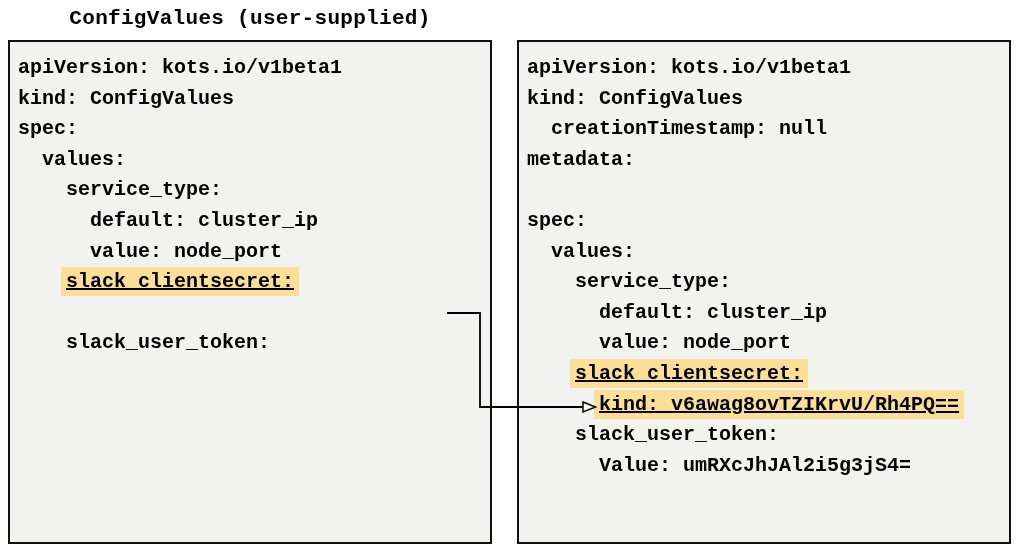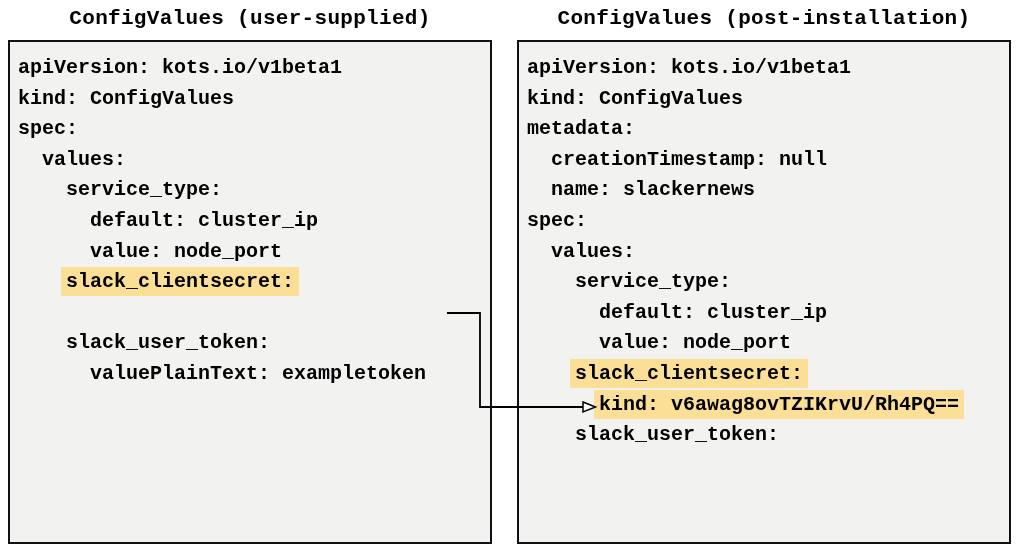--- a/index.html
+++ b/index.html
@@ -46,67 +46,68 @@
     white-space: pre;
     font-size: 20px;
     font-weight: bold;
     line-height: 30.6px;
     height: 30.6px;
   }
   .hl {
     background: var(--hl);
     padding: 3px 5px;
     margin-left: -5px;
+    text-decoration: underline;
   }
   .arrow-overlay {
     position: absolute;
     left: 0; top: 0;
     width: 1019px;
     height: 559px;
     pointer-events: none;
     z-index: 5;
   }
 </style>
 </head>
 <body>
 
 <div class="stage">
 
   <div class="panel-title left">ConfigValues (user-supplied)</div>
 
-  <div class="panel-title right">ConfigValues (post-installation)</div>
 
   <div class="panel left">
       <div class="line"><span></span><span>apiVersion: kots.io/v1beta1</span></div>
       <div class="line"><span></span><span>kind: ConfigValues</span></div>
       <div class="line"><span></span><span>spec:</span></div>
       <div class="line"><span>  </span><span>values:</span></div>
       <div class="line"><span>    </span><span>service_type:</span></div>
       <div class="line"><span>      </span><span>default: cluster_ip</span></div>
       <div class="line"><span>      </span><span>value: node_port</span></div>
       <div class="line"><span>    </span><span class="hl">slack_clientsecret:</span></div>
       <div class="line"><span>      </span></div>
       <div class="line"><span>    </span><span>slack_user_token:</span></div>
-      <div class="line"><span>      </span><span>valuePlainText: exampletoken</span></div>
+      <div class="line"><span>      </span></div>
     </div>
 
   <div class="panel right">
       <div class="line"><span></span><span>apiVersion: kots.io/v1beta1</span></div>
       <div class="line"><span></span><span>kind: ConfigValues</span></div>
+      <div class="line"><span>  </span><span>creationTimestamp: null</span></div>
       <div class="line"><span></span><span>metadata:</span></div>
-      <div class="line"><span>  </span><span>creationTimestamp: null</span></div>
-      <div class="line"><span>  </span><span>name: slackernews</span></div>
+      <div class="line"><span>  </span></div>
       <div class="line"><span></span><span>spec:</span></div>
       <div class="line"><span>  </span><span>values:</span></div>
       <div class="line"><span>    </span><span>service_type:</span></div>
       <div class="line"><span>      </span><span>default: cluster_ip</span></div>
       <div class="line"><span>      </span><span>value: node_port</span></div>
       <div class="line"><span>    </span><span class="hl">slack_clientsecret:</span></div>
       <div class="line"><span>      </span><span class="hl">kind: v6awag8ovTZIKrvU/Rh4PQ==</span></div>
       <div class="line"><span>    </span><span>slack_user_token:</span></div>
+      <div class="line"><span>      </span><span>Value: umRXcJhJAl2i5g3jS4=</span></div>
     </div>
 
   <svg class="arrow-overlay" viewBox="0 0 1019 559" xmlns="http://www.w3.org/2000/svg">
     <path d="M447 313 H480 V407 H583" fill="none" stroke="var(--arrow)" stroke-width="1.8"></path>
     <polygon points="583,402 595.5,407 583,412" fill="#ffffff" stroke="var(--arrow)" stroke-width="1.5"></polygon>
   </svg>
 
 </div>
 
 </body></html>

